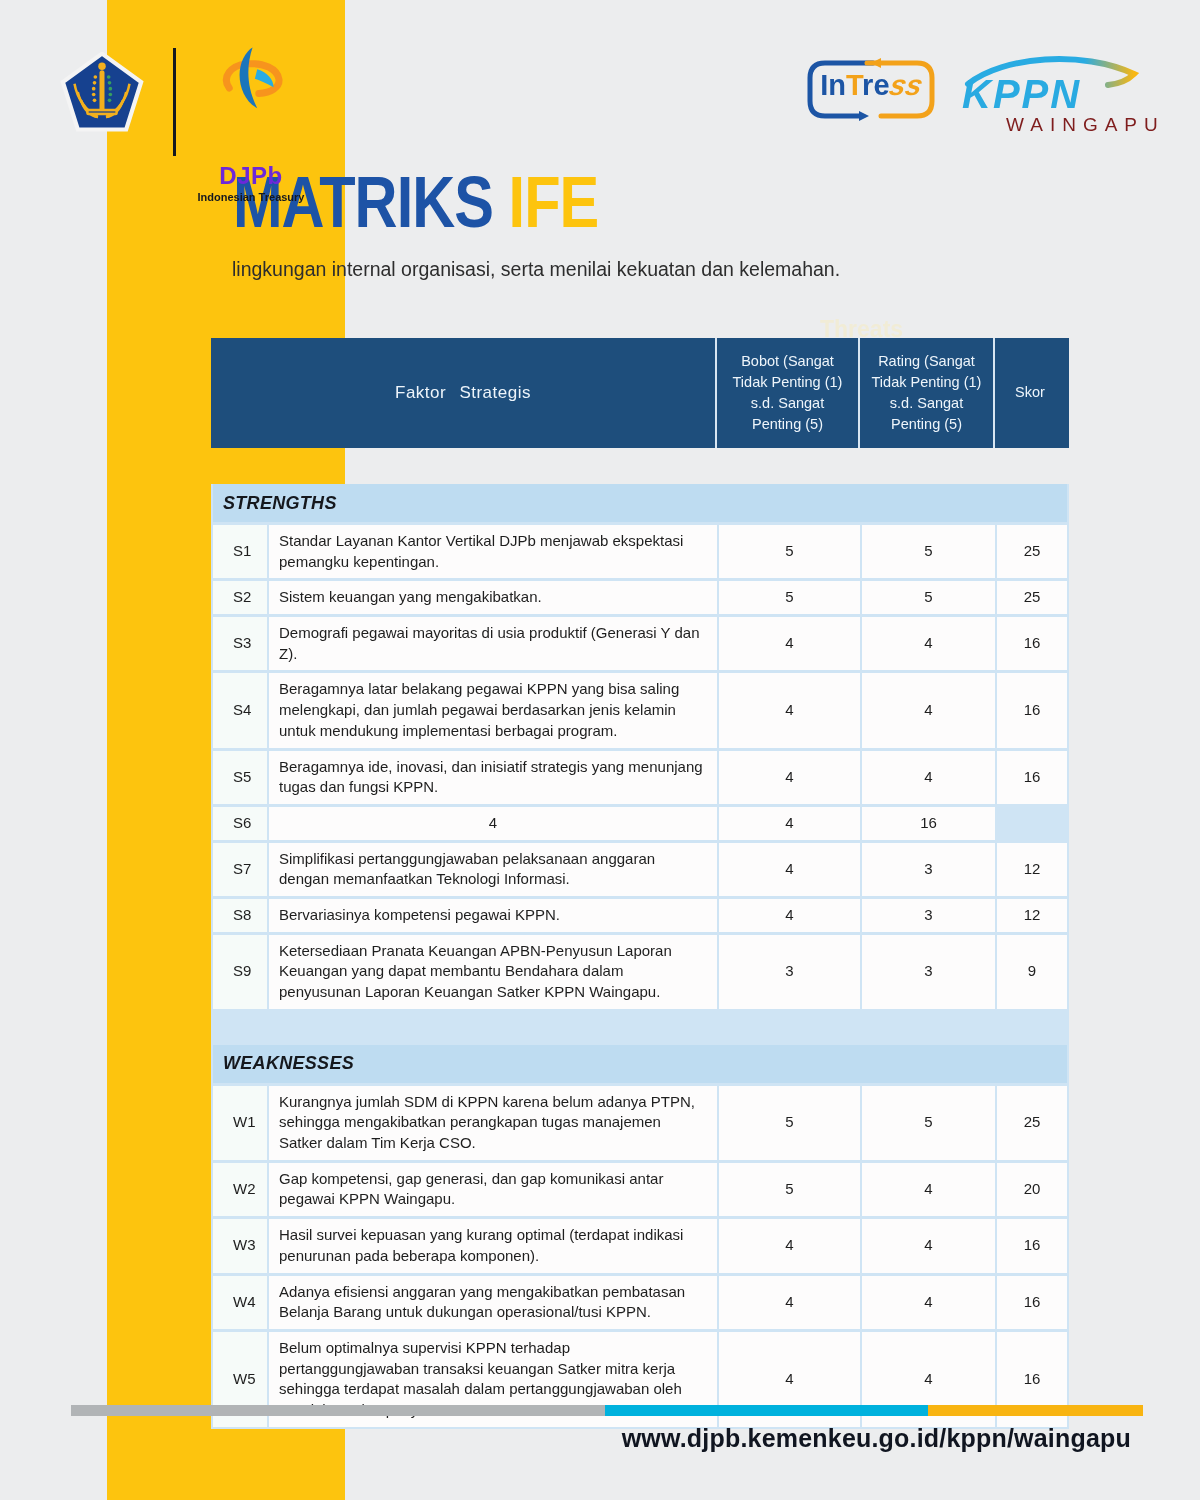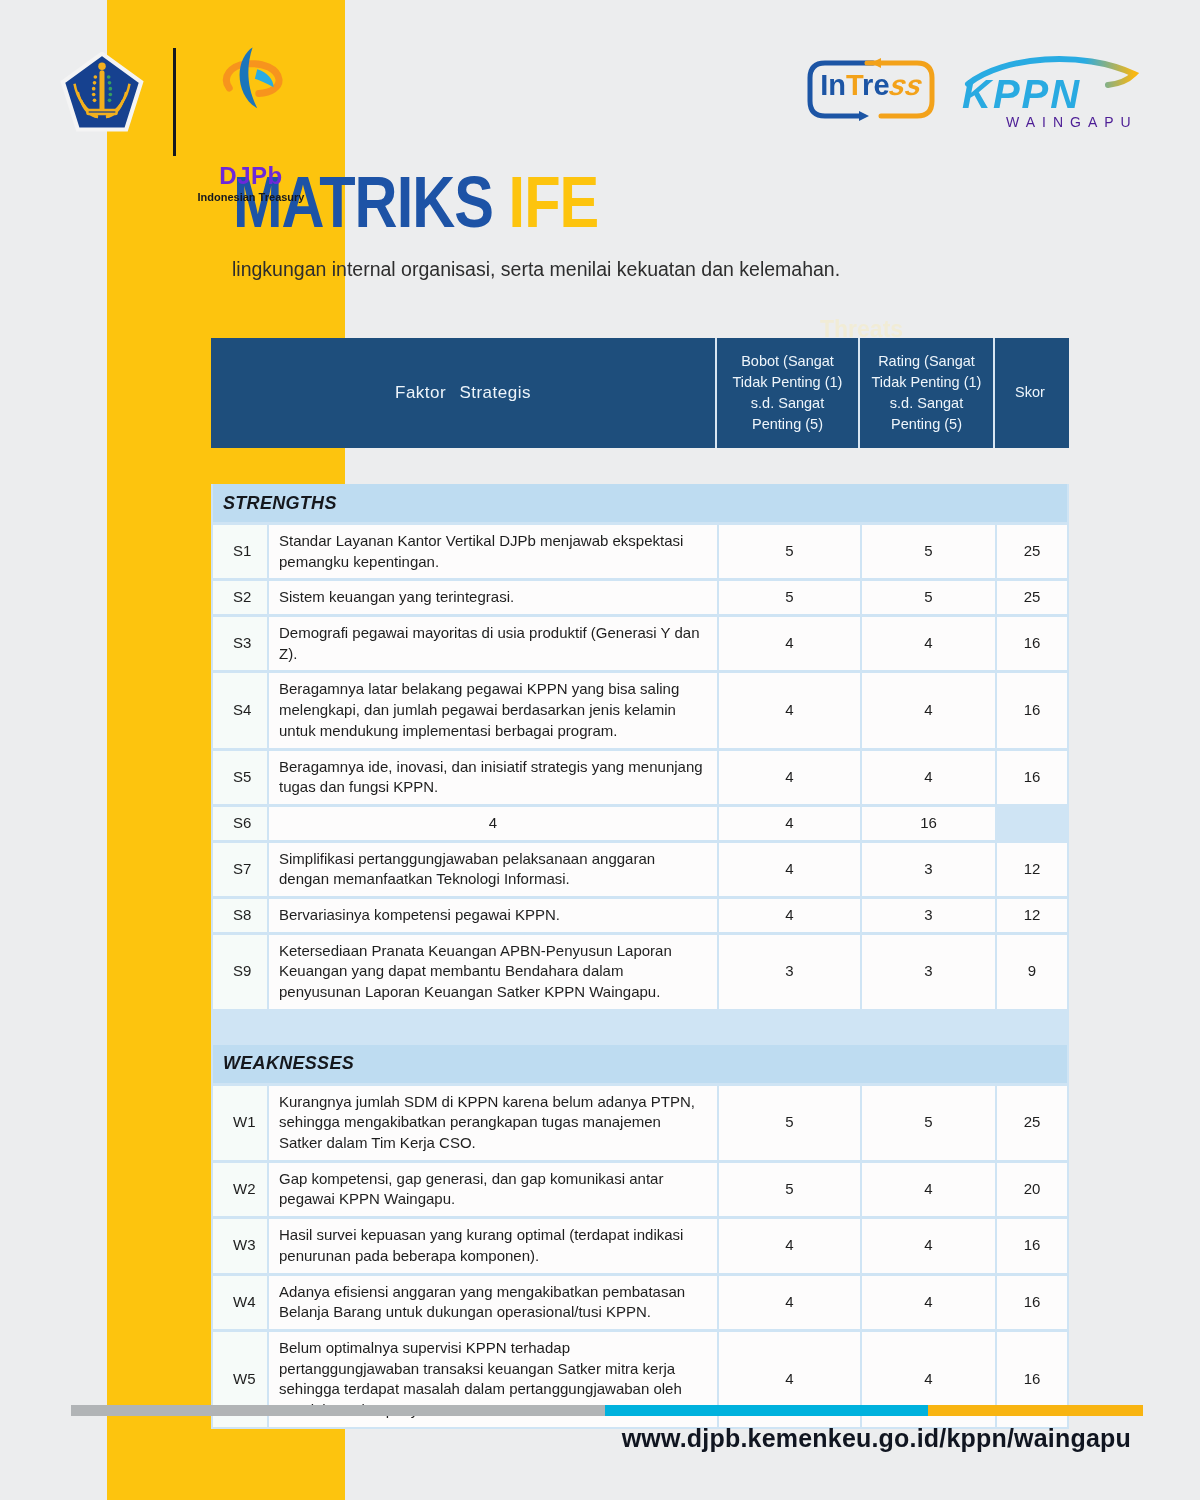--- a/index.html
+++ b/index.html
@@ -20,21 +20,21 @@
   .intress{position:absolute;left:803px;top:58px;width:136px;height:64px;z-index:3;}
   .intress svg{position:absolute;left:0;top:0;}
   .intress-text{position:absolute;left:0;top:13px;width:136px;text-align:center;font-size:29px;font-weight:800;letter-spacing:0;line-height:1;}
   .it-blue{color:#1c55a5;}
   .it-orange{color:#f3a21a;}
   .it-bolt{display:inline-block;transform:skewX(-14deg);color:#f3a21a;font-style:italic;}
 
   .kppn{position:absolute;left:958px;top:56px;width:190px;z-index:3;}
   .kppn-swoosh{position:absolute;left:0;top:-4px;}
   .kppn-name{position:absolute;left:4px;top:18px;font-size:40px;font-weight:900;font-style:italic;color:#29aae1;letter-spacing:2px;line-height:1;}
-  .kppn-sub{position:absolute;left:48px;top:58px;font-size:14px;font-weight:500;color:#4c1d95;letter-spacing:7px;}
+  .kppn-sub{position:absolute;left:48px;top:58px;font-size:19px;font-weight:500;color:#7f1d1d;letter-spacing:7px;}
 
   
   .title{position:absolute;left:233px;top:160px;z-index:2;white-space:nowrap;font-size:62px;font-weight:900;letter-spacing:-1px;transform:scale(.96,1.18);transform-origin:left top;}
   .title-main{color:#1d53a6;}
   .title-accent{color:#fdc40e;}
 
   
   .desc{position:absolute;left:232px;top:254px;width:816px;z-index:2;font-size:19.5px;color:#2d2d2d;line-height:1.6;}
   .desc-line1{text-align:justify;text-align-last:justify;}
   .desc-line2{text-align:left;}
@@ -160,21 +160,21 @@
         </div>
         <div class="trow">
           <div class="cell c-id">S1</div>
           <div class="cell c-text">Standar Layanan Kantor Vertikal DJPb menjawab ekspektasi pemangku kepentingan.</div>
           <div class="cell c-num">5</div>
           <div class="cell c-num">5</div>
           <div class="cell c-num">25</div>
         </div>
         <div class="trow">
           <div class="cell c-id">S2</div>
-          <div class="cell c-text">Sistem keuangan yang terintegrasi.</div>
+          <div class="cell c-text">Sistem keuangan yang mengakibatkan.</div>
           <div class="cell c-num">5</div>
           <div class="cell c-num">5</div>
           <div class="cell c-num">25</div>
         </div>
         <div class="trow">
           <div class="cell c-id">S3</div>
           <div class="cell c-text">Demografi pegawai mayoritas di usia produktif (Generasi Y dan Z).</div>
           <div class="cell c-num">4</div>
           <div class="cell c-num">4</div>
           <div class="cell c-num">16</div>

